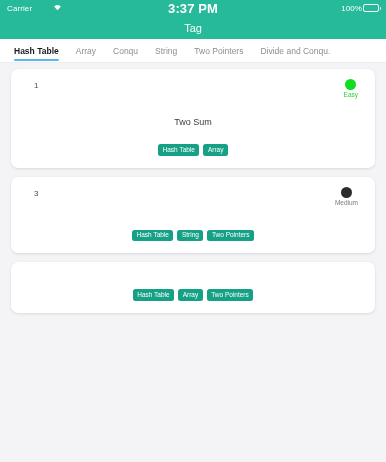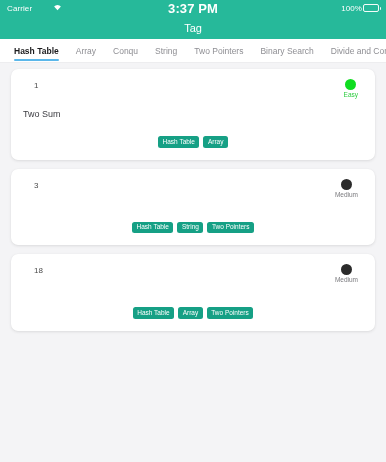--- a/index.html
+++ b/index.html
@@ -155,23 +155,24 @@
   .diff-dot {
     width: 11px;
     height: 11px;
     border-radius: 50%;
   }
   .diff-label {
     font-size: 6.5px;
     line-height: 1;
   }
   .card-title {
+    text-align: center;
     font-size: 9px;
     color: #3c3c41;
-    margin-top: 4px;
+    margin-top: 12px;
   }
   .card-tags {
     display: flex;
     justify-content: center;
     gap: 4px;
     margin-top: 17px;
     flex-wrap: wrap;
   }
   .tag-pill {
     background: #16a085;
@@ -218,23 +219,20 @@
     <div class="tab">
       <span>Conqu</span>
     </div>
     <div class="tab">
       <span>String</span>
     </div>
     <div class="tab">
       <span>Two Pointers</span>
     </div>
     <div class="tab">
-      <span>Binary Search</span>
-    </div>
-    <div class="tab">
       <span>Divide and Conqu.</span>
     </div>
   </div>
 
 <div class="cardlist">
     <div class="card">
       <div class="card-top">
         <div class="card-index">1</div>
         <div class="difficulty">
           <div class="diff-dot" style="background: rgb(15, 221, 32);"></div>
@@ -255,26 +253,19 @@
           <div class="diff-label" style="color: rgb(122, 122, 126);">Medium</div>
         </div>
       </div>
       <div class="card-tags">
         <span class="tag-pill">Hash Table</span>
         <span class="tag-pill">String</span>
         <span class="tag-pill">Two Pointers</span>
       </div>
     </div>
     <div class="card">
-      <div class="card-top">
-        <div class="card-index">18</div>
-        <div class="difficulty">
-          <div class="diff-dot" style="background: rgb(43, 43, 43);"></div>
-          <div class="diff-label" style="color: rgb(122, 122, 126);">Medium</div>
-        </div>
-      </div>
       <div class="card-tags">
         <span class="tag-pill">Hash Table</span>
         <span class="tag-pill">Array</span>
         <span class="tag-pill">Two Pointers</span>
       </div>
     </div>
   </div>
 
 </body></html>

